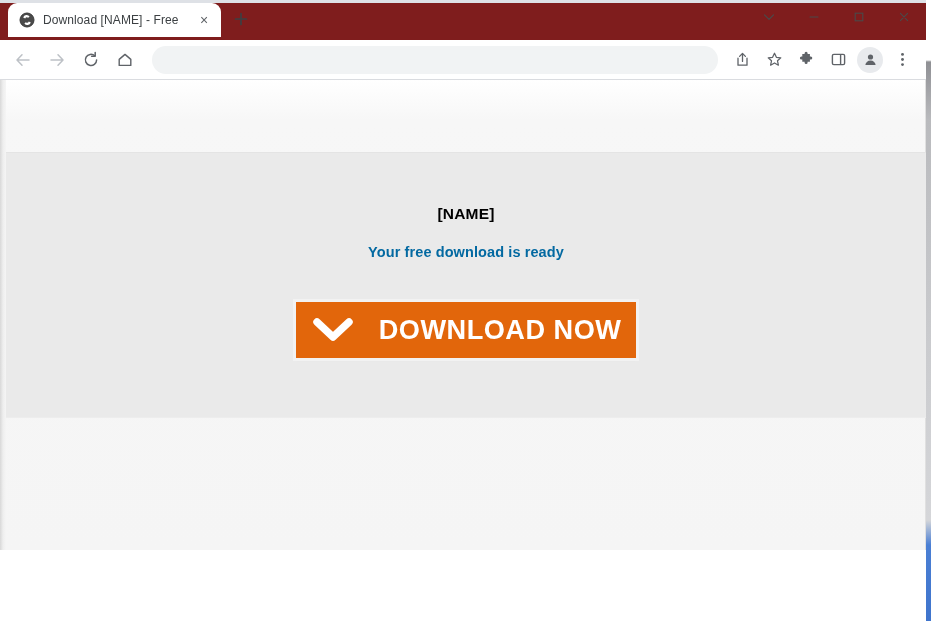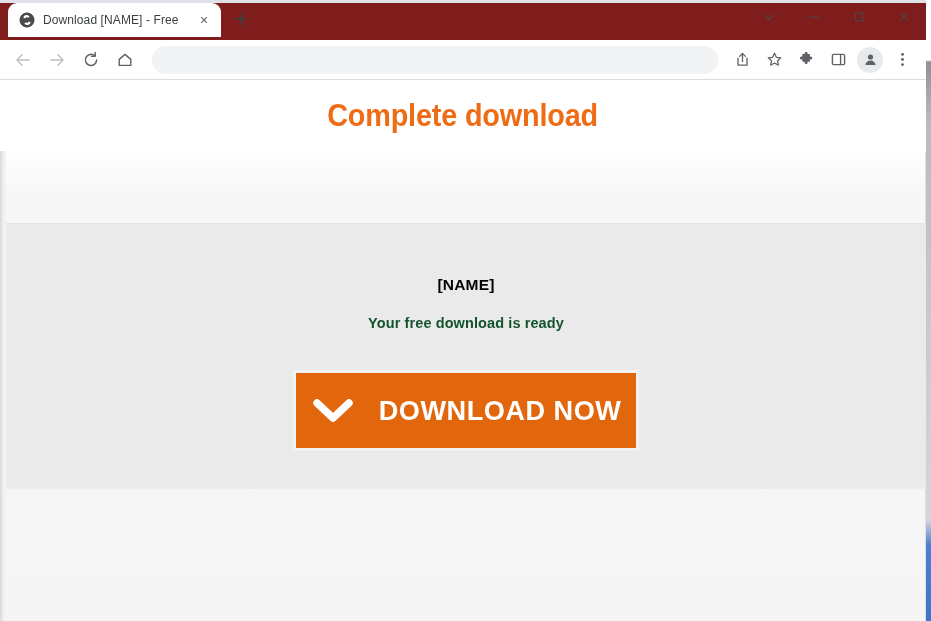--- a/index.html
+++ b/index.html
@@ -233,28 +233,28 @@
     margin-top: 52px;
     font-size: 15.5px;
     font-weight: bold;
     color: #000000;
     letter-spacing: 0.2px;
   }
   #ready-text {
     margin-top: 21px;
     font-size: 14.5px;
     font-weight: bold;
-    color: #14532d;
+    color: #0369a1;
     letter-spacing: 0.1px;
   }
 
   #download-button {
     margin-top: 42px;
     width: 340px;
-    height: 75px;
+    height: 56px;
     background: #e2660b;
     border: none;
     outline: 3px solid #f2f2f2;
     display: flex;
     align-items: center;
     justify-content: center;
     gap: 22px;
     cursor: pointer;
     box-shadow: 0 1px 3px rgba(0,0,0,0.10);
     padding: 0 0 0 6px;
@@ -409,23 +409,20 @@
       <svg width="17" height="17" viewBox="0 0 17 17">
         <circle cx="8.5" cy="3.4" r="1.45" fill="currentColor"></circle>
         <circle cx="8.5" cy="8.5" r="1.45" fill="currentColor"></circle>
         <circle cx="8.5" cy="13.6" r="1.45" fill="currentColor"></circle>
       </svg>
     </div>
   </div>
 
   <div id="page-viewport">
 
-    <div id="header-band">
-      <h1 id="page-heading">Complete download</h1>
-    </div>
 
     <div id="page-body">
       <div id="page-left-shade"></div>
       <div id="page-right-shade"></div>
 
       <div id="download-card">
         <div id="file-name">[NAME]</div>
         <div id="ready-text">Your free download is ready</div>
 
         <button id="download-button">

